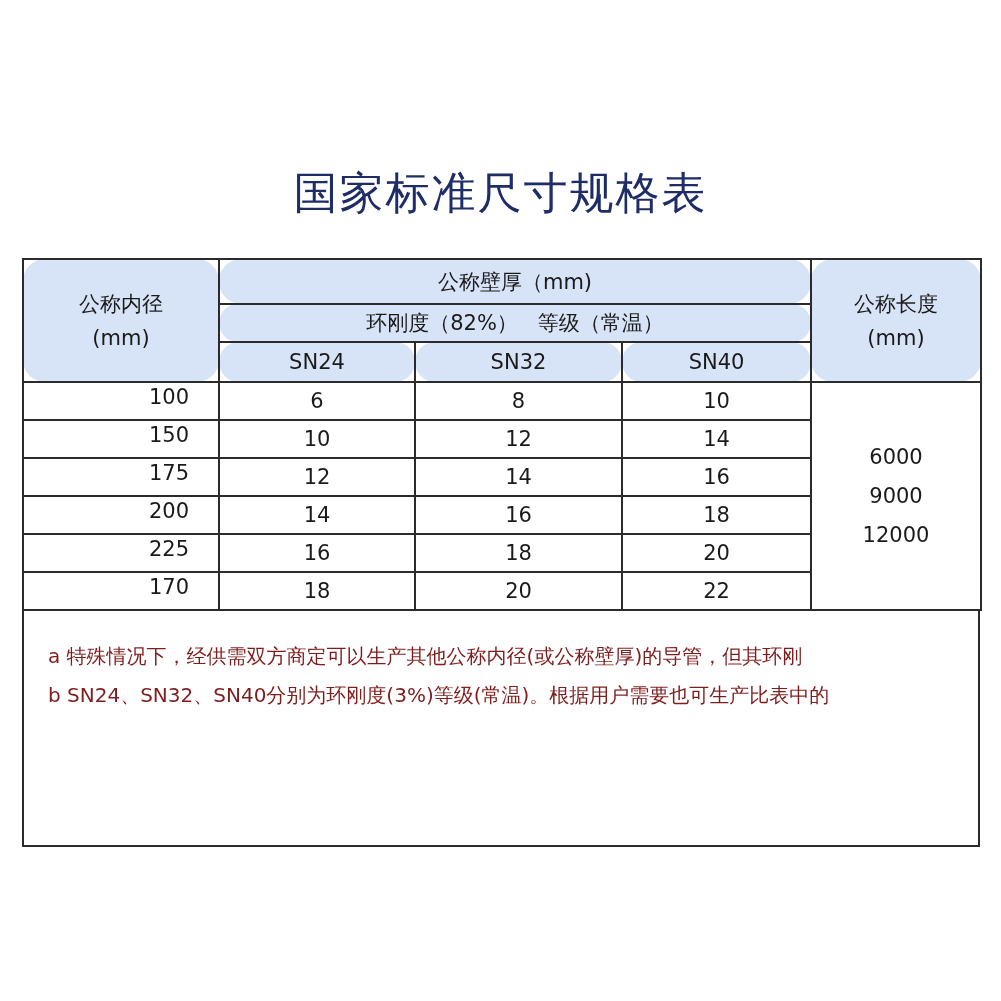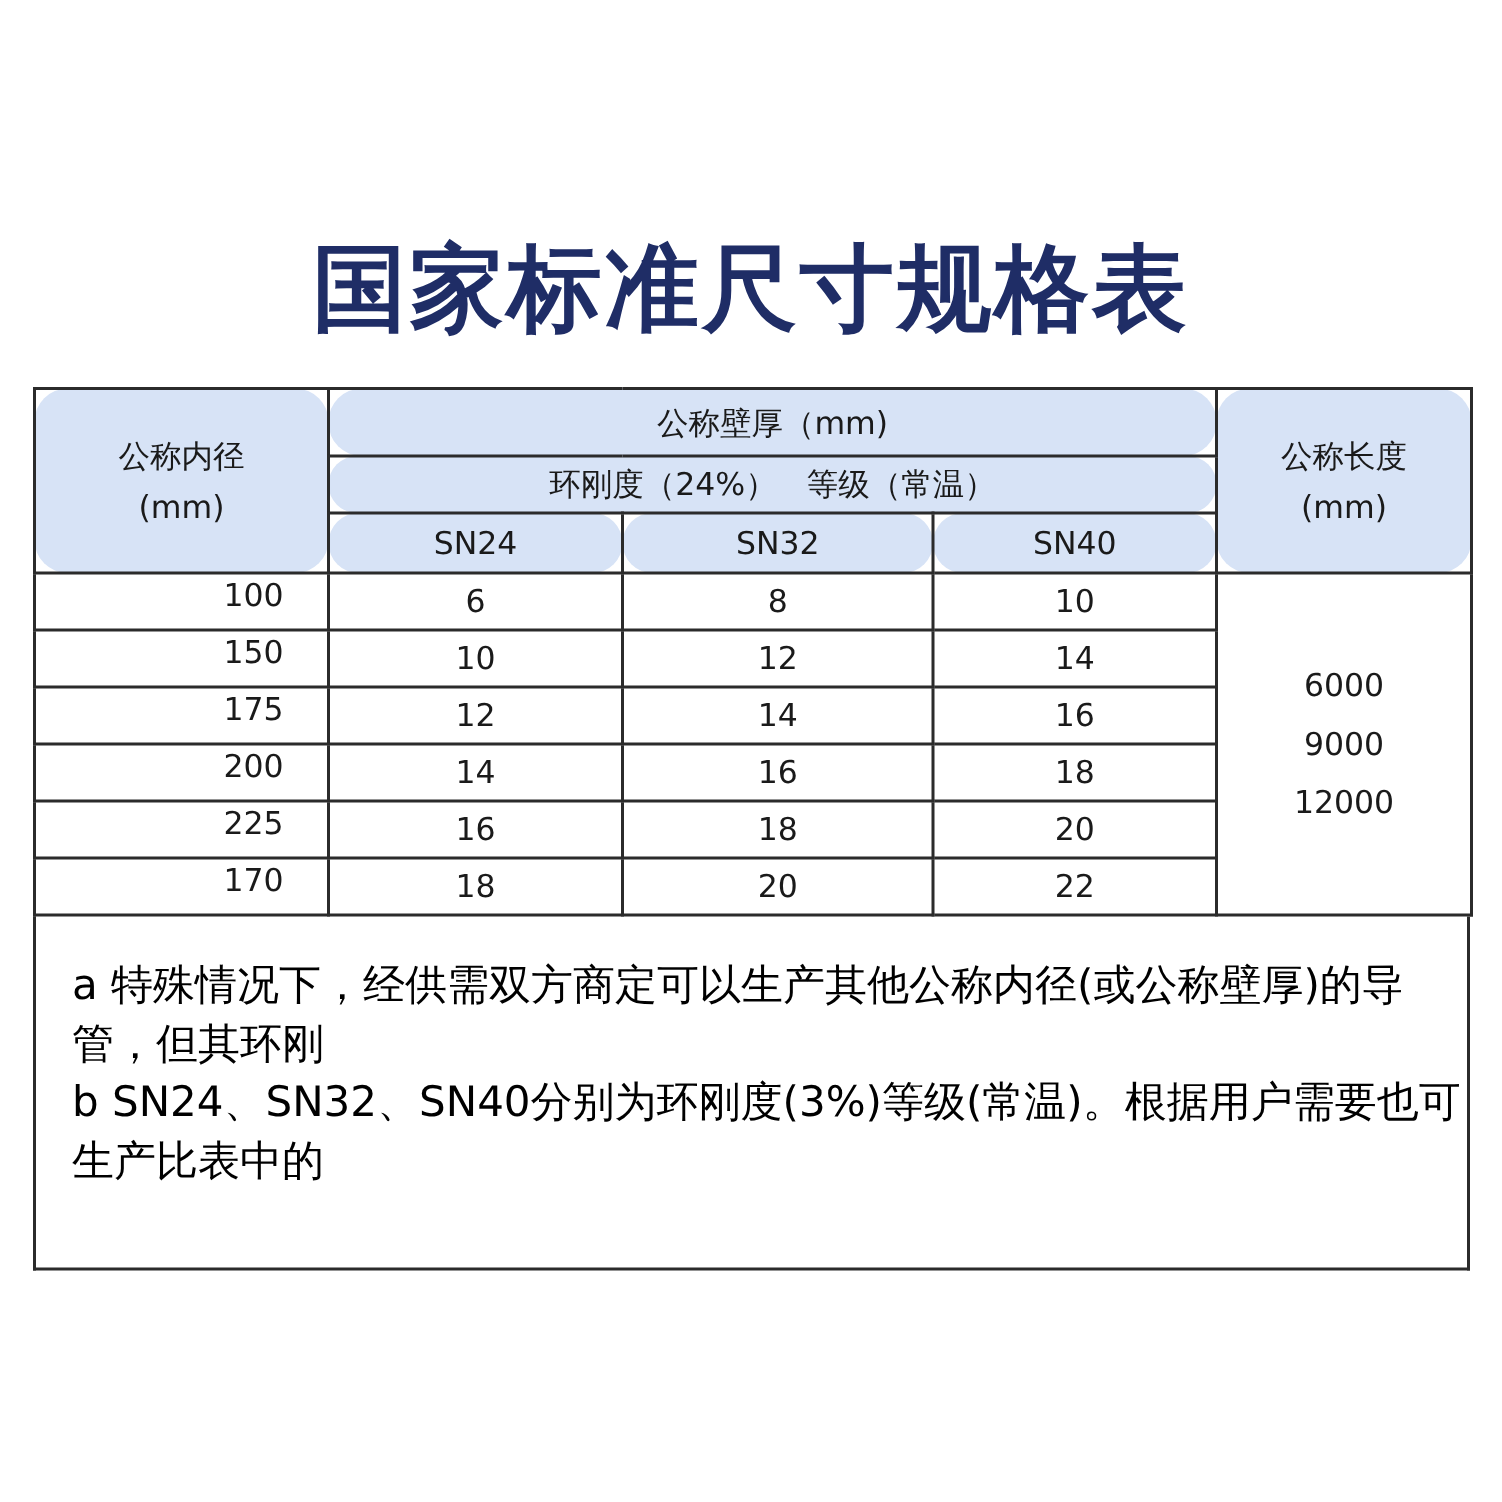--- a/index.html
+++ b/index.html
@@ -14,22 +14,22 @@
       overflow: hidden;
       font-family: "DejaVu Sans", "Liberation Sans", sans-serif;
       color: #1a1a1a;
     }
     .title {
       position: absolute;
       left: 0;
       top: 158px;
       width: 1001px;
       text-align: center;
-      font-size: 63px;
-      font-weight: bold;
+      font-size: 44px;
+      font-weight: normal;
       color: #1f2d66;
       letter-spacing: 2px;
       line-height: 70px;
     }
     .sheet {
       position: absolute;
       left: 22px;
       top: 258px;
       width: 958px;
     }
@@ -70,23 +70,23 @@
       position: relative;
       top: -4px;
       margin-left: 36px;
     }
     .notes {
       border: 2px solid #2b2b2b;
       border-top: none;
       height: 236px;
       box-sizing: border-box;
       padding: 26px 0 0 24px;
-      font-size: 28px;
+      font-size: 20px;
       line-height: 39px;
-      color: #000000;
+      color: #7f1d1d;
     }
     .notes p {
       margin: 0;
       white-space: pre-wrap;
     }
   </style>
 </head>
 <body>
 
 <div class="title">国家标准尺寸规格表</div>
@@ -106,21 +106,21 @@
         <span class="stack-line">公称内径</span>
         <span class="stack-line">(mm)</span>
       </td>
       <td class="hdr" colspan="3">公称壁厚（mm)</td>
       <td class="hdr" rowspan="3">
         <span class="stack-line">公称长度</span>
         <span class="stack-line">(mm)</span>
       </td>
     </tr>
     <tr class="row-hdr2">
-      <td class="hdr" colspan="3" style="white-space:pre;">环刚度（24%）   等级（常温）</td>
+      <td class="hdr" colspan="3" style="white-space:pre;">环刚度（82%）   等级（常温）</td>
     </tr>
     <tr class="row-hdr3">
       <td class="hdr">SN24</td>
       <td class="hdr">SN32</td>
       <td class="hdr">SN40</td>
     </tr>
 
     <tr class="row-body">
       <td class="dia-cell"><span>100</span></td>
       <td>6</td>

